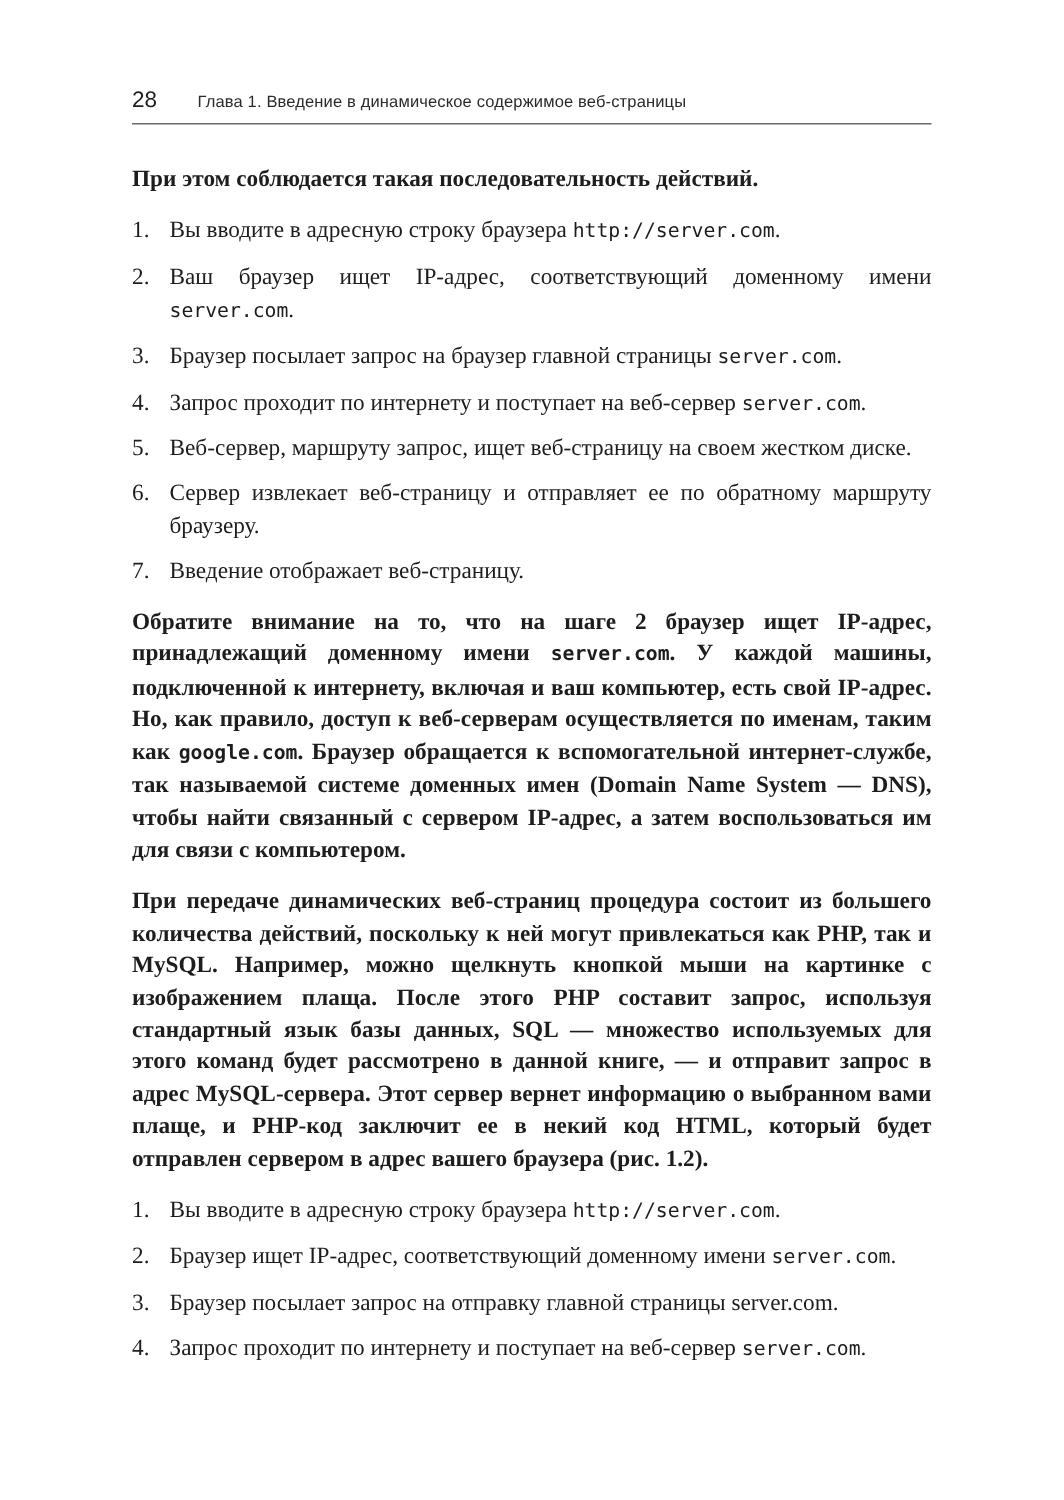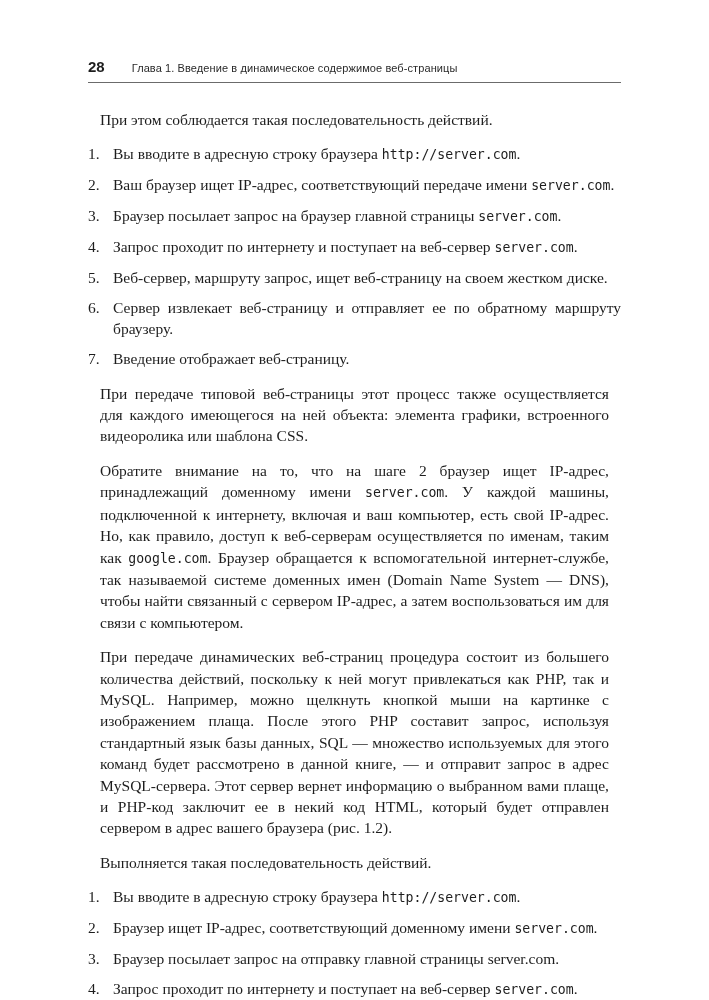--- a/index.html
+++ b/index.html
@@ -17,21 +17,21 @@
     font-family: "Liberation Serif", serif;
     color: #1d1d1d;
     overflow: hidden;
   }
   .page-header {
     display: flex;
     align-items: baseline;
   }
   .page-number {
     font-family: "Liberation Sans", sans-serif;
-    font-weight: bold;
+    font-weight: normal;
     font-size: 15px;
     color: #1d1d1d;
   }
   .chapter-title {
     font-family: "Liberation Sans", sans-serif;
     font-size: 11px;
     color: #2a2a2a;
     margin-left: 27px;
     letter-spacing: 0.1px;
     text-align: right;
@@ -41,22 +41,23 @@
     margin-top: 7px;
   }
   .page-body {
     padding-top: 26px;
     font-size: 15.5px;
     line-height: 21.4px;
     hyphens: auto;
     -webkit-hyphens: auto;
   }
   .para {
-    margin: 13px 12px;
+    margin: 13px 0;
     text-align: justify;
+    font-weight: bold;
   }
   .para:first-child {
     margin-top: 0;
   }
   .olist {
     margin: 13px 0;
   }
   .olist-item {
     display: flex;
     margin: 8.5px 0;
@@ -85,21 +86,21 @@
   <div class="header-rule"></div>
   <main class="page-body">
       <p class="para"><span>При этом соблюдается такая последовательность действий.</span></p>
       <div class="olist">
         <div class="olist-item">
           <span class="num">1.</span>
           <div class="li-text"><span>Вы вводите в адресную строку браузера </span><span class="code">http://server.com</span><span>.</span></div>
         </div>
         <div class="olist-item">
           <span class="num">2.</span>
-          <div class="li-text"><span>Ваш браузер ищет IP-адрес, соответствующий передаче имени </span><span class="code">server.com</span><span>.</span></div>
+          <div class="li-text"><span>Ваш браузер ищет IP-адрес, соответствующий доменному имени </span><span class="code">server.com</span><span>.</span></div>
         </div>
         <div class="olist-item">
           <span class="num">3.</span>
           <div class="li-text"><span>Браузер посылает запрос на браузер главной страницы </span><span class="code">server.com</span><span>.</span></div>
         </div>
         <div class="olist-item">
           <span class="num">4.</span>
           <div class="li-text"><span>Запрос проходит по интернету и поступает на веб-сервер </span><span class="code">server.com</span><span>.</span></div>
         </div>
         <div class="olist-item">
@@ -108,24 +109,22 @@
         </div>
         <div class="olist-item">
           <span class="num">6.</span>
           <div class="li-text"><span>Сервер извлекает веб-страницу и отправляет ее по обратному маршруту браузеру.</span></div>
         </div>
         <div class="olist-item">
           <span class="num">7.</span>
           <div class="li-text"><span>Введение отображает веб-страницу.</span></div>
         </div>
       </div>
-      <p class="para"><span>При передаче типовой веб-страницы этот процесс также осуществляется для каждого имеющегося на ней объекта: элемента графики, встроенного видеоролика или шаблона CSS.</span></p>
       <p class="para"><span>Обратите внимание на то, что на шаге 2 браузер ищет IP-адрес, принадлежащий доменному имени </span><span class="code">server.com</span><span>. У каждой машины, подключенной к интернету, включая и ваш компьютер, есть свой IP-адрес. Но, как правило, доступ к веб-серверам осуществляется по именам, таким как </span><span class="code">google.com</span><span>. Браузер обращается к вспомогательной интернет-службе, так называемой системе доменных имен (Domain Name System — DNS), чтобы найти связанный с сервером IP-адрес, а затем воспользоваться им для связи с компьютером.</span></p>
       <p class="para"><span>При передаче динамических веб-страниц процедура состоит из большего количества действий, поскольку к ней могут привлекаться как PHP, так и MySQL. Например, можно щелкнуть кнопкой мыши на картинке с изображением плаща. После этого PHP составит запрос, используя стандартный язык базы данных, SQL — множество используемых для этого команд будет рассмотрено в данной книге, — и отправит запрос в адрес MySQL-сервера. Этот сервер вернет информацию о выбранном вами плаще, и PHP-код заключит ее в некий код HTML, который будет отправлен сервером в адрес вашего браузера (рис. 1.2).</span></p>
-      <p class="para"><span>Выполняется такая последовательность действий.</span></p>
       <div class="olist">
         <div class="olist-item">
           <span class="num">1.</span>
           <div class="li-text"><span>Вы вводите в адресную строку браузера </span><span class="code">http://server.com</span><span>.</span></div>
         </div>
         <div class="olist-item">
           <span class="num">2.</span>
           <div class="li-text"><span>Браузер ищет IP-адрес, соответствующий доменному имени </span><span class="code">server.com</span><span>.</span></div>
         </div>
         <div class="olist-item">

